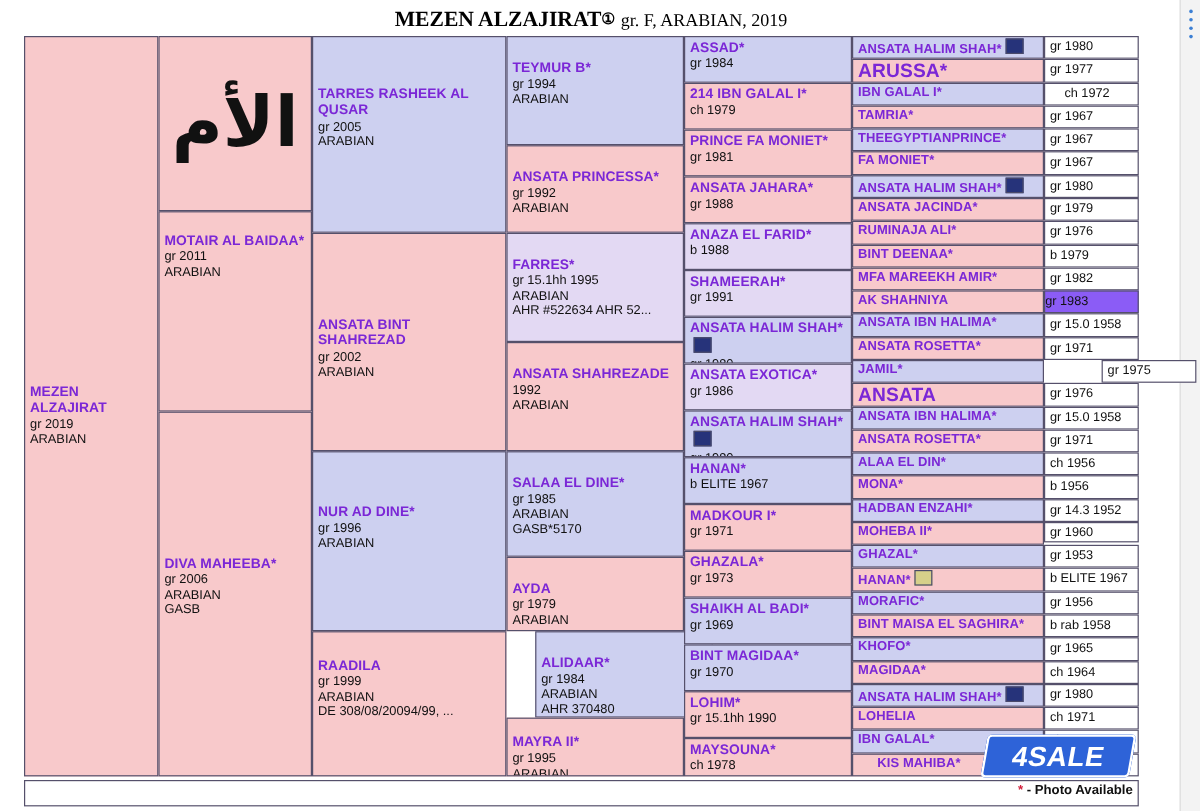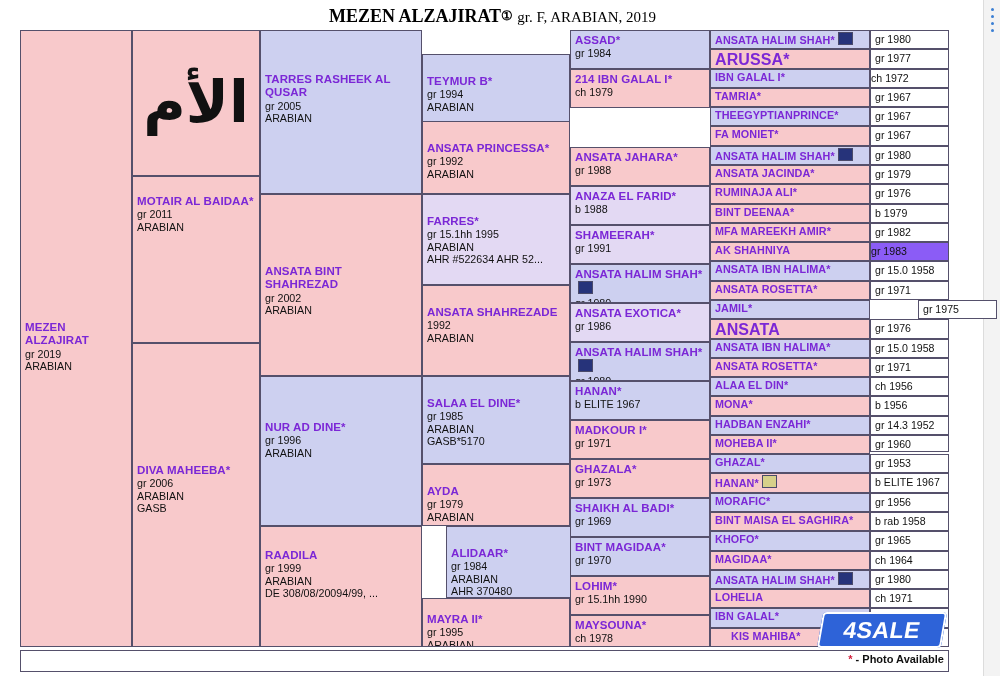--- a/index.html
+++ b/index.html
@@ -134,21 +134,21 @@
         </div>
       </div>
       <div class="cell pink" style="left: 240px; top: 496px; width: 162px; height: 121px;">
         <div style="position: absolute; top: 22px; left: 4px; right: 4px;">
           <span class="nm">RAADILA</span>
           <span class="dt">gr 1999</span>
           <span class="dt">ARABIAN</span>
           <span class="dt">DE 308/08/20094/99, ...</span>
         </div>
       </div>
-      <div class="cell blue" style="left: 402px; top: 0px; width: 148px; height: 91px; margin-top: 24px;">
+      <div class="cell blue" style="left: 402px; top: 0px; width: 148px; height: 91px;">
         <div style="position: absolute; top: 20px; left: 4px; right: 4px;">
           <span class="nm">TEYMUR B*</span>
           <span class="dt">gr 1994</span>
           <span class="dt">ARABIAN</span>
         </div>
       </div>
       <div class="cell pink" style="left: 402px; top: 91px; width: 148px; height: 73px;">
         <div style="position: absolute; top: 20px; left: 4px; right: 4px;">
           <span class="nm">ANSATA PRINCESSA*</span>
           <span class="dt">gr 1992</span>
@@ -201,20 +201,24 @@
         </div>
       </div>
       <div class="cell blue" style="left: 550px; top: 0px; width: 140px; height: 39px;">
         <span class="nm">ASSAD*</span>
         <span class="dt">gr 1984</span>
       </div>
       <div class="cell pink" style="left: 550px; top: 39px; width: 140px; height: 39px;">
         <span class="nm">214 IBN GALAL I*</span>
         <span class="dt">ch 1979</span>
       </div>
+      <div class="cell pink" style="left: 550px; top: 78px; width: 140px; height: 39px;">
+        <span class="nm">PRINCE FA MONIET*</span>
+        <span class="dt">gr 1981</span>
+      </div>
       <div class="cell pink" style="left: 550px; top: 117px; width: 140px; height: 39px;">
         <span class="nm">ANSATA JAHARA*</span>
         <span class="dt">gr 1988</span>
       </div>
       <div class="cell lav" style="left: 550px; top: 156px; width: 140px; height: 39px;">
         <span class="nm">ANAZA EL FARID*</span>
         <span class="dt">b 1988</span>
       </div>
       <div class="cell lav" style="left: 550px; top: 195px; width: 140px; height: 39px;">
         <span class="nm">SHAMEERAH*</span>
@@ -268,21 +272,21 @@
       </div>
       <div class="cell pink" style="left: 690px; top: 19px; width: 160px; height: 20px; padding: 1px 4px;">
         <span class="nm" style="font-size: 16px;">ARUSSA*</span>
       </div>
       <div class="cell pink" style="left: 850px; top: 19px; width: 79px; height: 20px; padding: 2px 4px; background: rgb(255, 255, 255);">
         <span class="dt" style="font-size: 10.6px;">gr 1977</span>
       </div>
       <div class="cell blue" style="left: 690px; top: 39px; width: 160px; height: 19px; padding: 1px 4px;">
         <span class="nm" style="font-size: 10.8px;">IBN GALAL I*</span>
       </div>
-      <div class="cell blue" style="left: 850px; top: 39px; width: 79px; height: 19px; padding: 2px 0; background: rgb(255, 255, 255);">
+      <div class="cell blue" style="left: 850px; top: 39px; width: 79px; height: 19px; padding: 2px 16px; background: rgb(255, 255, 255);">
         <span class="dt" style="font-size: 10.6px;">ch 1972</span>
       </div>
       <div class="cell pink" style="left: 690px; top: 58px; width: 160px; height: 19px; padding: 1px 4px;">
         <span class="nm" style="font-size: 10.8px;">TAMRIA*</span>
       </div>
       <div class="cell pink" style="left: 850px; top: 58px; width: 79px; height: 19px; padding: 2px 4px; background: rgb(255, 255, 255);">
         <span class="dt" style="font-size: 10.6px;">gr 1967</span>
       </div>
       <div class="cell blue" style="left: 690px; top: 77px; width: 160px; height: 19px; padding: 1px 4px;">
         <span class="nm" style="font-size: 10.8px;">THEEGYPTIANPRINCE*</span>

